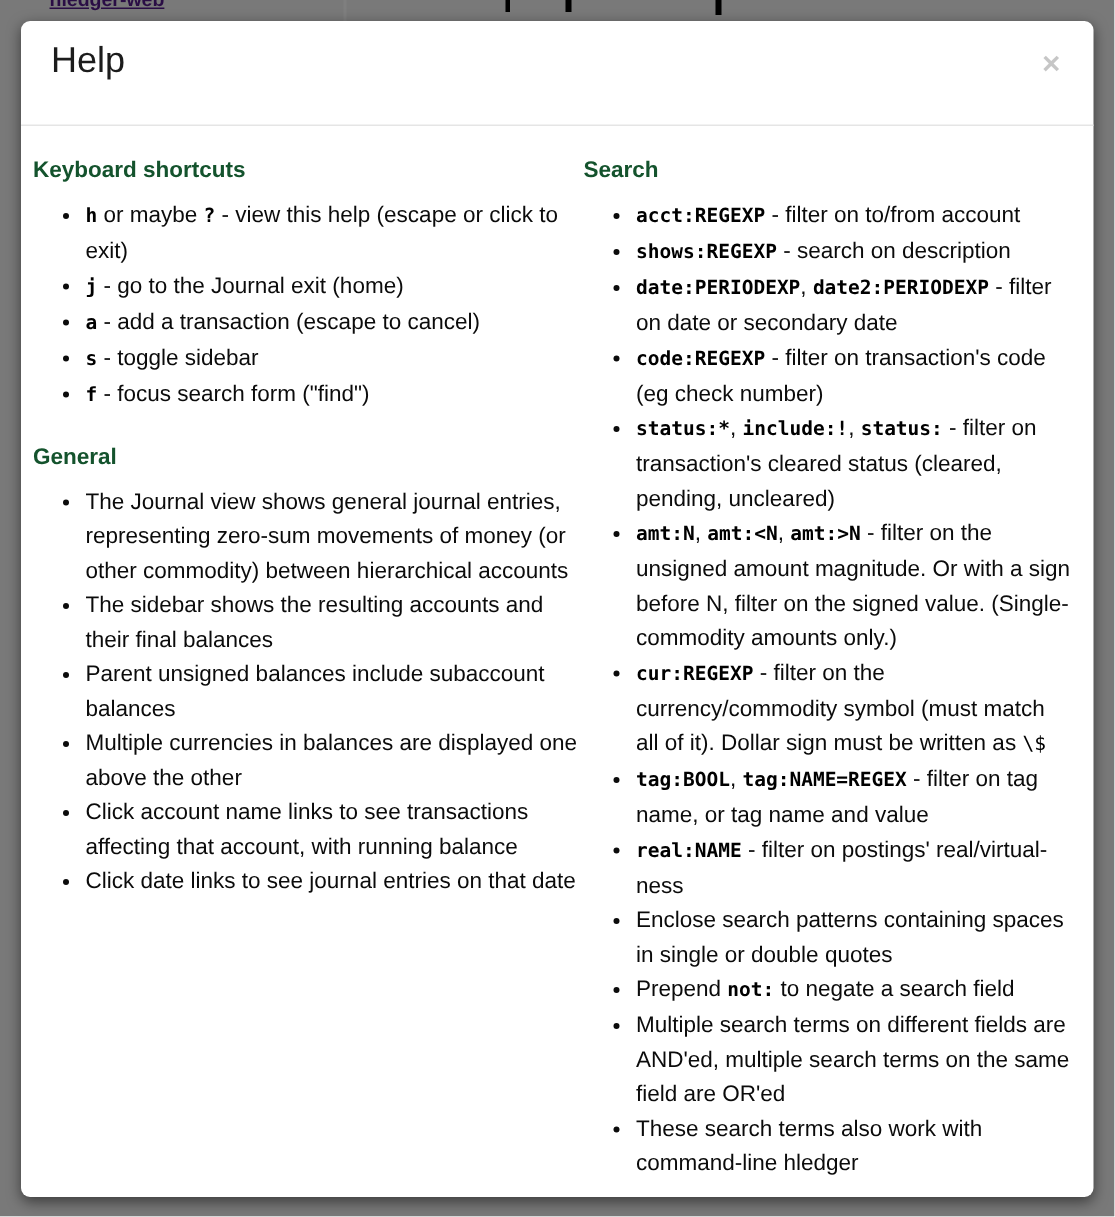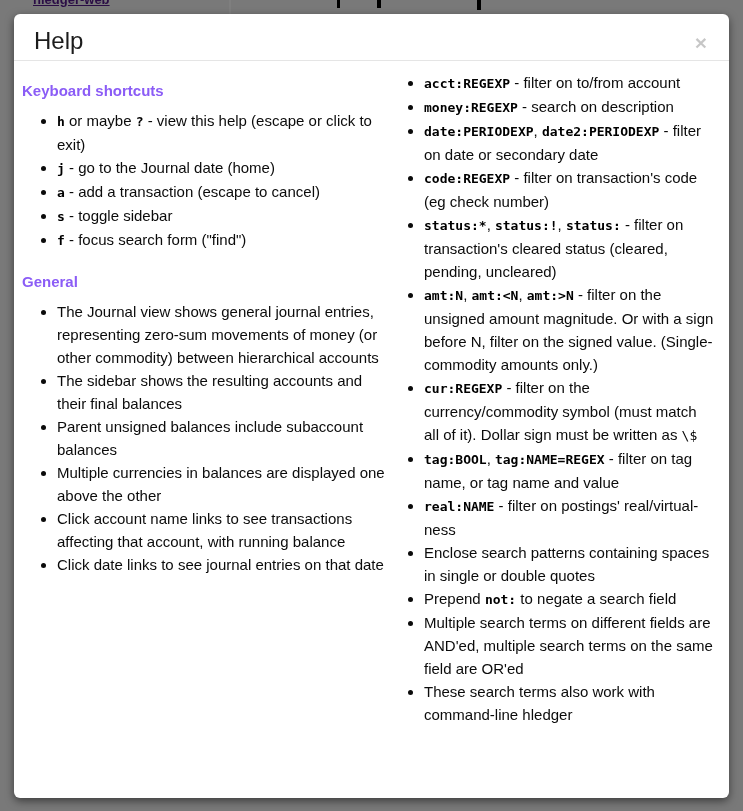--- a/index.html
+++ b/index.html
@@ -26,21 +26,21 @@
   
   .modal{
     position:absolute;left:14px;top:14px;width:715px;height:784px;
     background:#fff;border-radius:6px;
     box-shadow:0 3px 9px rgba(0,0,0,0.5);
     box-sizing:border-box;
     color:#111;
   }
   .modal-header{
     position:relative;
-    padding:13px 20px 4px 20px;
+    padding:13px 20px 27px 20px;
     border-bottom:1px solid #e5e5e5;
   }
   .modal-title{
     margin:0;font-size:24px;font-weight:400;color:#1c1c1c;line-height:1.2;
   }
   .close-btn{
     position:absolute;right:18px;top:16px;
     background:none;border:none;cursor:pointer;
     font-size:21px;font-weight:bold;line-height:1;
     color:#000;opacity:0.22;padding:2px 4px;
@@ -49,21 +49,21 @@
   .modal-body{
     display:flex;align-items:flex-start;
     padding:0 6px 10px 6px;
     box-sizing:border-box;
   }
   .col{box-sizing:border-box;}
   .col-left{width:367px;padding:0 0 0 2px;flex:none;}
   .col-right{flex:1;padding:0 8px 0 2px;min-width:0;}
   .section-heading{
     margin:21px 0 0 0;
-    font-size:15px;font-weight:bold;color:#8b5cf6;
+    font-size:15px;font-weight:bold;color:#14532d;
   }
   ul.help-list{
     margin:10px 0 21px 0;
     padding:0 0 0 35px;
     list-style:disc;
   }
   ul.help-list li{
     font-size:15px;line-height:23px;color:#0b0b0b;
   }
   .code{
@@ -91,42 +91,43 @@
 <div class="modal">
   <div class="modal-header">
     <h4 class="modal-title">Help</h4>
     <button class="close-btn">×</button>
   </div>
   <div class="modal-body">
     <div class="col col-left">
       <p class="section-heading">Keyboard shortcuts</p>
       <ul class="help-list">
           <li><span class="code">h</span><span> or maybe </span><span class="code">?</span><span> - view this help (escape or click to exit)</span></li>
-          <li><span class="code">j</span><span> - go to the Journal date (home)</span></li>
+          <li><span class="code">j</span><span> - go to the Journal exit (home)</span></li>
           <li><span class="code">a</span><span> - add a transaction (escape to cancel)</span></li>
           <li><span class="code">s</span><span> - toggle sidebar</span></li>
           <li><span class="code">f</span><span> - focus search form ("find")</span></li>
         </ul>
       <p class="section-heading">General</p>
       <ul class="help-list">
           <li><span>The Journal view shows general journal entries, representing zero-sum movements of money (or other commodity) between hierarchical accounts</span></li>
           <li><span>The sidebar shows the resulting accounts and their final balances</span></li>
           <li><span>Parent unsigned balances include subaccount balances</span></li>
           <li><span>Multiple currencies in balances are displayed one above the other</span></li>
           <li><span>Click account name links to see transactions affecting that account, with running balance</span></li>
           <li><span>Click date links to see journal entries on that date</span></li>
         </ul>
     </div>
     <div class="col col-right">
+      <p class="section-heading">Search</p>
       <ul class="help-list">
           <li><span class="code">acct:REGEXP</span><span> - filter on to/from account</span></li>
-          <li><span class="code">money:REGEXP</span><span> - search on description</span></li>
+          <li><span class="code">shows:REGEXP</span><span> - search on description</span></li>
           <li><span class="code">date:PERIODEXP</span><span>, </span><span class="code">date2:PERIODEXP</span><span> - filter on date or secondary date</span></li>
           <li><span class="code">code:REGEXP</span><span> - filter on transaction's code (eg check number)</span></li>
-          <li><span class="code">status:*</span><span>, </span><span class="code">status:!</span><span>, </span><span class="code">status:</span><span> - filter on transaction's cleared status (cleared, pending, uncleared)</span></li>
+          <li><span class="code">status:*</span><span>, </span><span class="code">include:!</span><span>, </span><span class="code">status:</span><span> - filter on transaction's cleared status (cleared, pending, uncleared)</span></li>
           <li><span class="code">amt:N</span><span>, </span><span class="code">amt:&lt;N</span><span>, </span><span class="code">amt:&gt;N</span><span> - filter on the unsigned amount magnitude. Or with a sign before N, filter on the signed value. (Single-commodity amounts only.)</span></li>
           <li><span class="code">cur:REGEXP</span><span> - filter on the currency/commodity symbol (must match all of it). Dollar sign must be written as </span><span class="code2">\$</span></li>
           <li><span class="code">tag:BOOL</span><span>, </span><span class="code">tag:NAME=REGEX</span><span> - filter on tag name, or tag name and value</span></li>
           <li><span class="code">real:NAME</span><span> - filter on postings' real/virtual-ness</span></li>
           <li><span>Enclose search patterns containing spaces in single or double quotes</span></li>
           <li><span>Prepend </span><span class="code">not:</span><span> to negate a search field</span></li>
           <li><span>Multiple search terms on different fields are AND'ed, multiple search terms on the same field are OR'ed</span></li>
           <li><span>These search terms also work with command-line hledger</span></li>
         </ul>
     </div>

